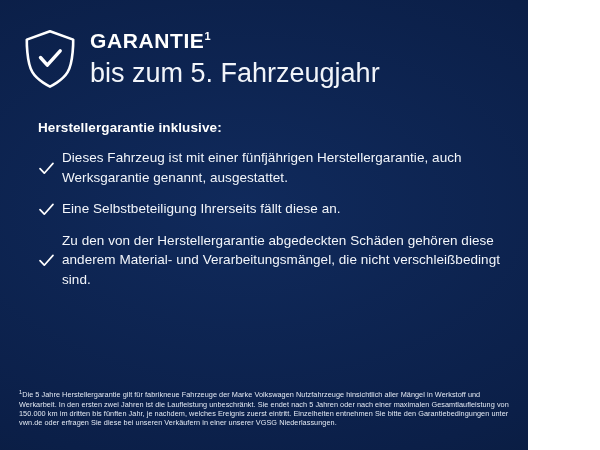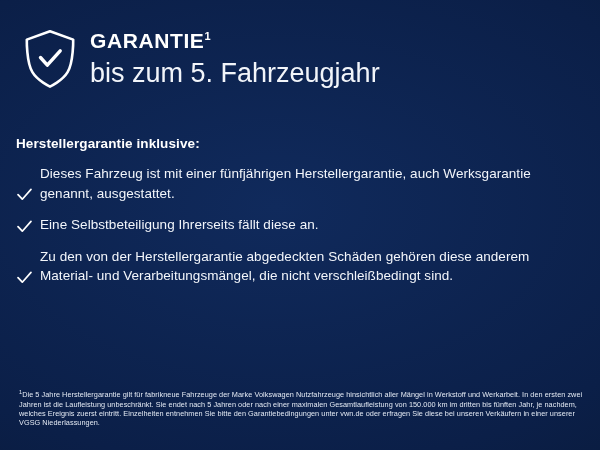--- a/index.html
+++ b/index.html
@@ -7,21 +7,21 @@
     padding: 0;
   }
   body {
     width: 600px;
     height: 450px;
     overflow: hidden;
     font-family: "Liberation Sans", sans-serif;
   }
   #card {
     position: relative;
-    width: 600px;
+    width: 528px;
     height: 450px;
     background: #0b1f48;
     background-image: radial-gradient(ellipse 700px 420px at 46% 46%, #102a5c 0%, #0b1f48 62%, #081936 100%);
     color: #ffffff;
     box-sizing: border-box;
     overflow: hidden;
   }
 
   
   #header {
@@ -61,34 +61,33 @@
     font-weight: 400;
     line-height: 1.25;
     margin-top: 5px;
     white-space: nowrap;
     color: #f2f5fa;
   }
 
   
   #body-block {
     position: absolute;
-    left: 16px;
+    left: 38px;
     top: 120px;
     right: 20px;
-    margin-top: 16px;
   }
   #intro {
     font-size: 13.5px;
     font-weight: bold;
     letter-spacing: 0.1px;
     margin-bottom: 13px;
   }
   .bullet {
     display: flex;
-    align-items: flex-end;
+    align-items: center;
     margin-bottom: 12px;
   }
   .bullet .check {
     flex: 0 0 auto;
     width: 17px;
     margin-right: 7px;
     margin-top: 1px;
   }
   .bullet .check svg { display: block; }
   .bullet .btext {

